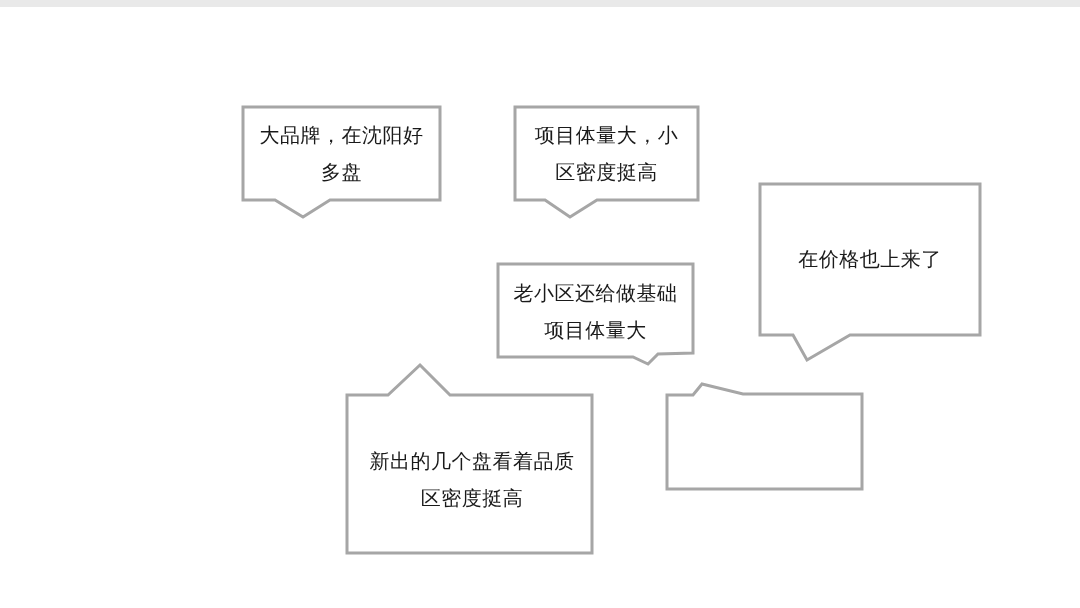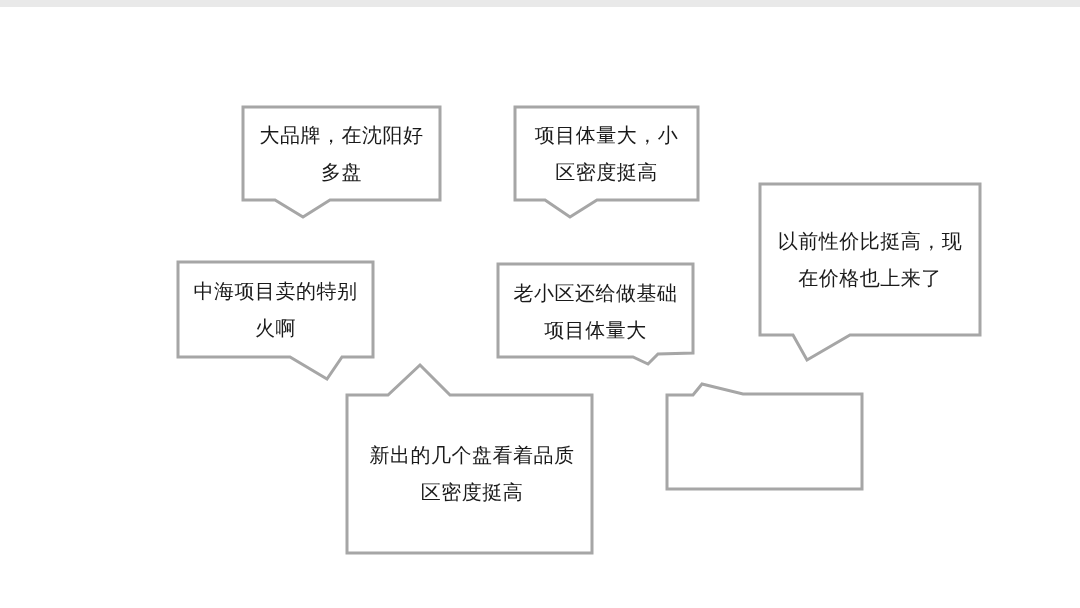--- a/index.html
+++ b/index.html
@@ -64,55 +64,45 @@
   <div class="bubble" style="left:515px;top:100px;width:183px;height:110px">
     <svg width="183" height="110" viewBox="0 0 183 110">
       <path d="M0,0 H183 V93 H82 L55,110 L30,93 H0 Z"></path>
     </svg>
     <div class="txt" style="left:0;top:0;width:183px;height:93px">
       <span>项目体量大，小</span>
       <span>区密度挺高</span>
     </div>
   </div>
 
-  <div class="bubble" style="left:178px;top:255px;width:195px;height:117px">
-    <svg width="195" height="117" viewBox="0 0 195 117">
-      <path d="M0,0 H195 V95 H164 L149,117 L112,95 H0 Z"></path>
-    </svg>
-    <div class="txt" style="left:0;top:0;width:195px;height:95px">
-      <span>中海项目卖的特别</span>
-      <span>火啊</span>
-    </div>
-  </div>
 
   <div class="bubble" style="left:498px;top:257px;width:195px;height:100px">
     <svg width="195" height="100" viewBox="0 0 195 100">
       <path d="M0,0 H195 V89 L160,90 L150,100 L135,93 L0,93 Z"></path>
     </svg>
     <div class="txt" style="left:0;top:0;width:195px;height:96px">
       <span>老小区还给做基础</span>
       <span>项目体量大</span>
     </div>
   </div>
 
   <div class="bubble" style="left:760px;top:177px;width:220px;height:180px">
     <svg width="220" height="180" viewBox="0 0 220 180">
       <path d="M0,0 H220 V151 H90 L47,176 L33,151 H0 Z"></path>
     </svg>
     <div class="txt" style="left:0;top:0;width:220px;height:151px">
-      <span>以前性价比挺高，现</span>
       <span>在价格也上来了</span>
     </div>
   </div>
 
   <div class="bubble" style="left:347px;top:358px;width:245px;height:188px">
     <svg width="245" height="188" viewBox="0 0 245 188">
       <path d="M0,188 V30 H41 L73,0 L103,30 H245 V188 Z"></path>
     </svg>
-    <div class="txt" style="left:0;top:30px;width:250px;height:158px">
+    <div class="txt" style="left:0;top:36px;width:250px;height:158px">
       <span>新出的几个盘看着品质</span>
       <span>区密度挺高</span>
     </div>
   </div>
 
   <div class="bubble" style="left:667px;top:377px;width:195px;height:105px">
     <svg width="195" height="105" viewBox="0 0 195 105">
       <path d="M0,105 V11 H26 L35,0 L76,10 H195 V105 Z"></path>
     </svg>
   </div>

